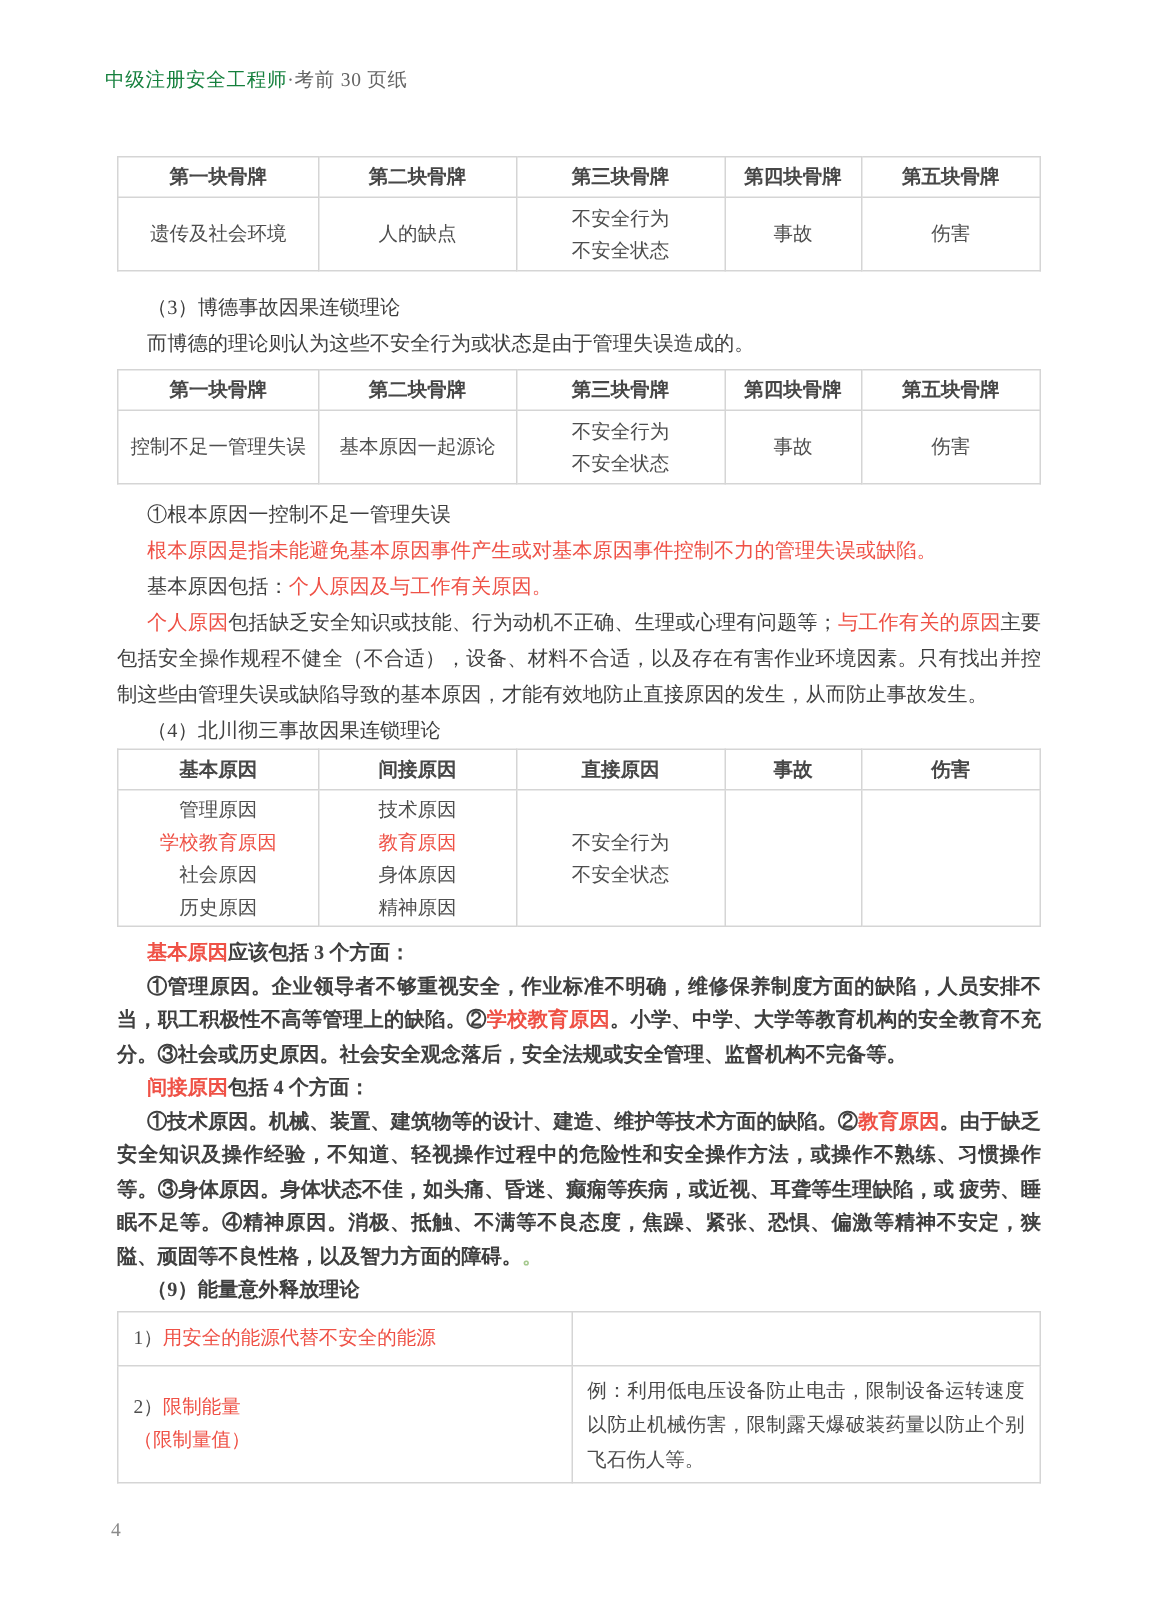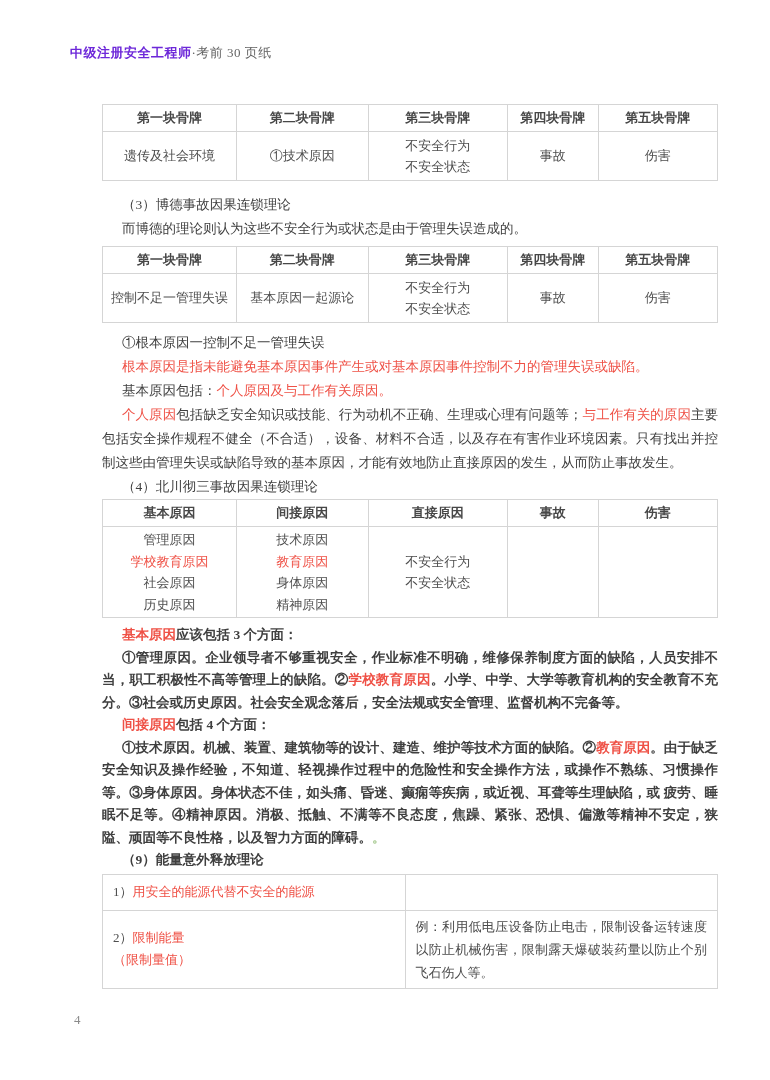--- a/index.html
+++ b/index.html
@@ -2,23 +2,23 @@
 <html><head>
 <meta charset="utf-8">
 <style>
   html,body { margin:0; padding:0; background:#ffffff; }
   .page {
     position:relative; width:770px; height:1080px; background:#ffffff;
     font-family:"Liberation Serif","DejaVu Serif",serif;
     overflow:hidden;
   }
   .doc-header { position:absolute; left:70px; top:44px; font-size:13px; color:#4a4a4a; letter-spacing:0.5px; }
-  .doc-header .hb { font-weight:bold; color:#6d28d9; }
+  .doc-header .hb { font-weight:normal; color:#15803d; }
   .doc-header .hr { color:#636363; }
-  .content { position:absolute; left:78px; top:104px; width:616px;margin-left:24px; }
+  .content { position:absolute; left:78px; top:104px; width:616px; }
 
   table { width:100%; border-collapse:collapse; table-layout:fixed; font-size:13px; color:#4e4e4e; }
   th,td { border:1px solid #d5d5d5; text-align:center; vertical-align:middle; padding:2px 4px; box-sizing:border-box; overflow:hidden; }
   th { font-weight:bold; color:#474747; height:27px; }
   .t-domino td { height:49px; }
   .t-kita td { height:87px;border-radius:13px; }
   .cl { display:block; line-height:21px; }
   .t-kita .cl { line-height:21.5px; }
 
   .ln { margin:0; font-size:13.5px; color:#3f3f3f; }
@@ -64,21 +64,21 @@
       <tbody>
           <tr>
         <th>第一块骨牌</th>
         <th>第二块骨牌</th>
         <th>第三块骨牌</th>
         <th>第四块骨牌</th>
         <th>第五块骨牌</th>
       </tr>
       <tr>
         <td>遗传及社会环境</td>
-        <td>①技术原因</td>
+        <td>人的缺点</td>
         <td>
           <span class="cl">不安全行为</span>
           <span class="cl">不安全状态</span>
         </td>
         <td>事故</td>
         <td>伤害</td>
       </tr>
     </tbody>
       </table>
 

